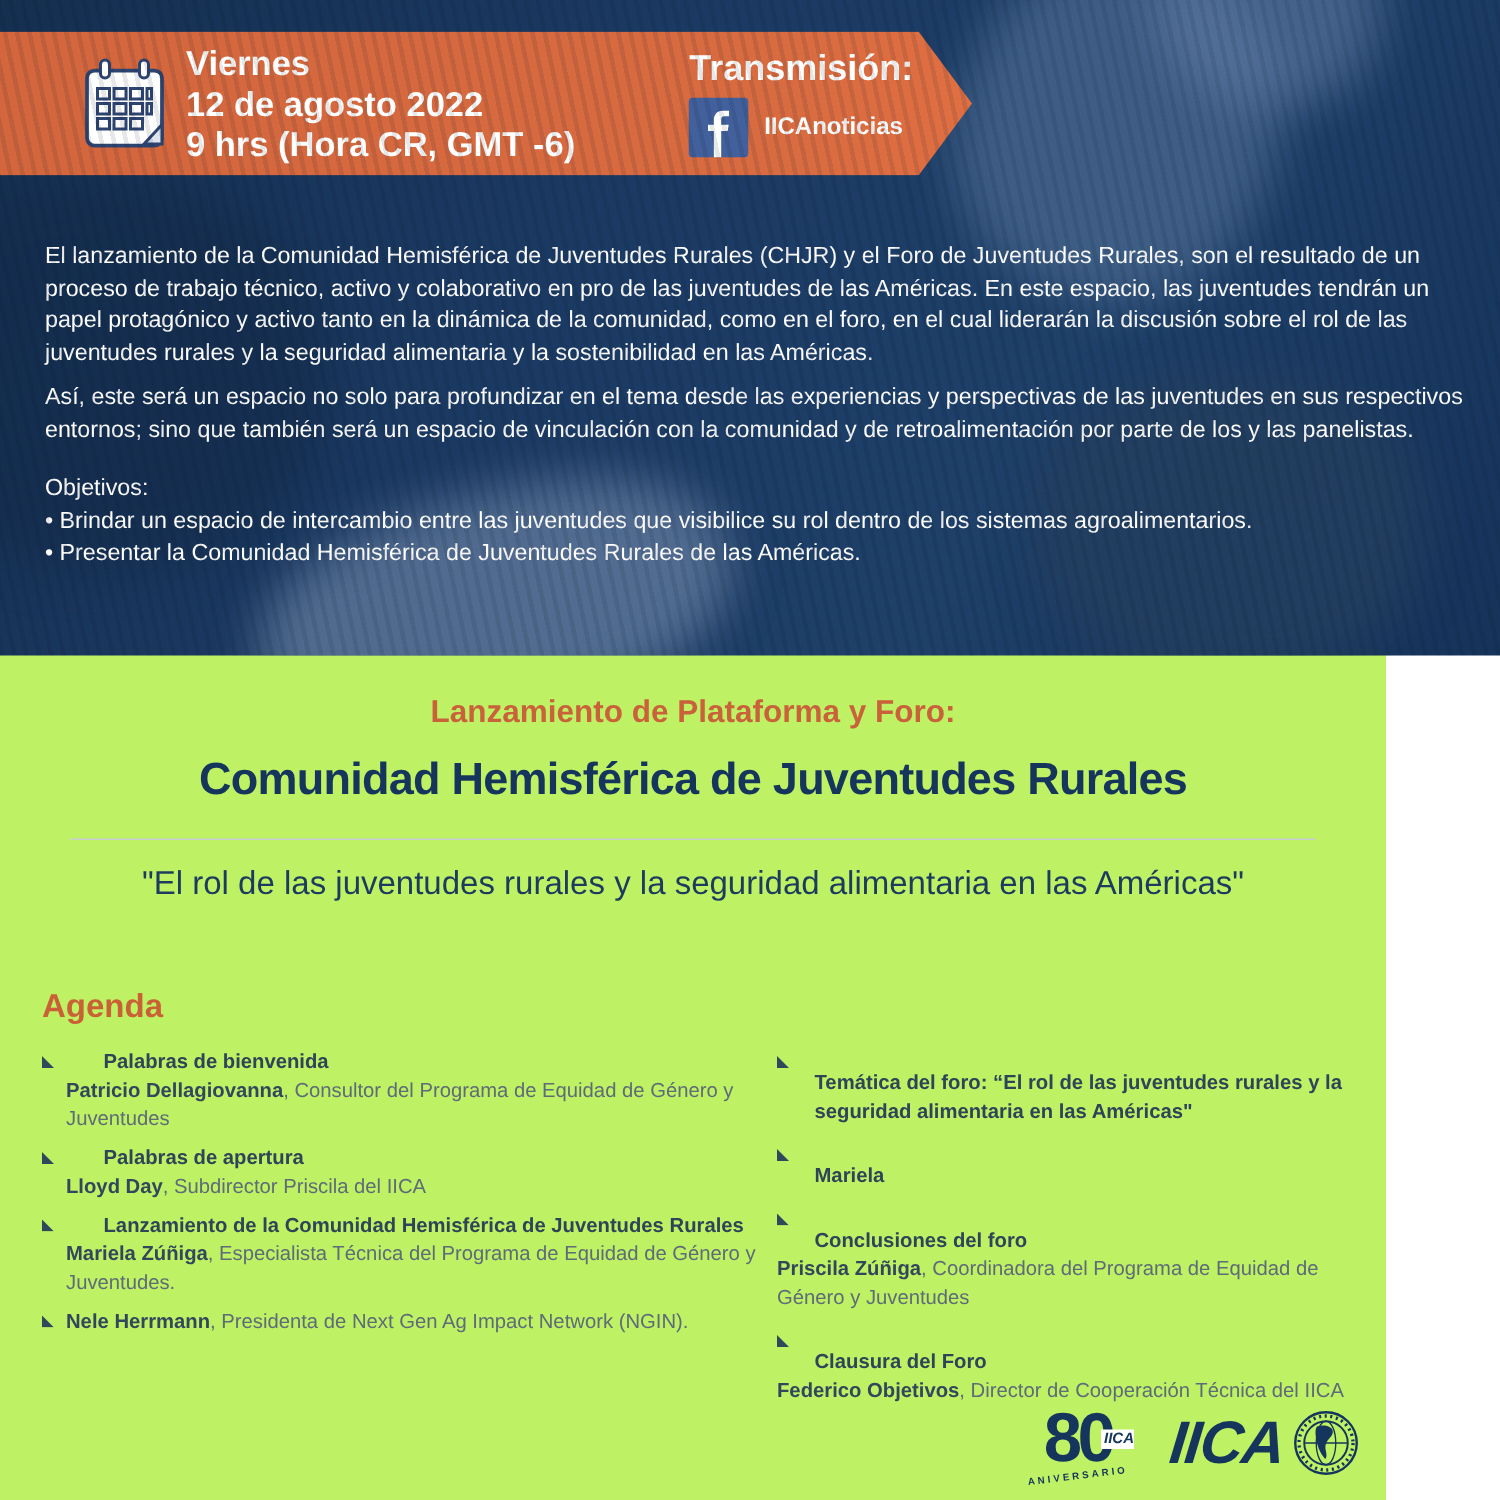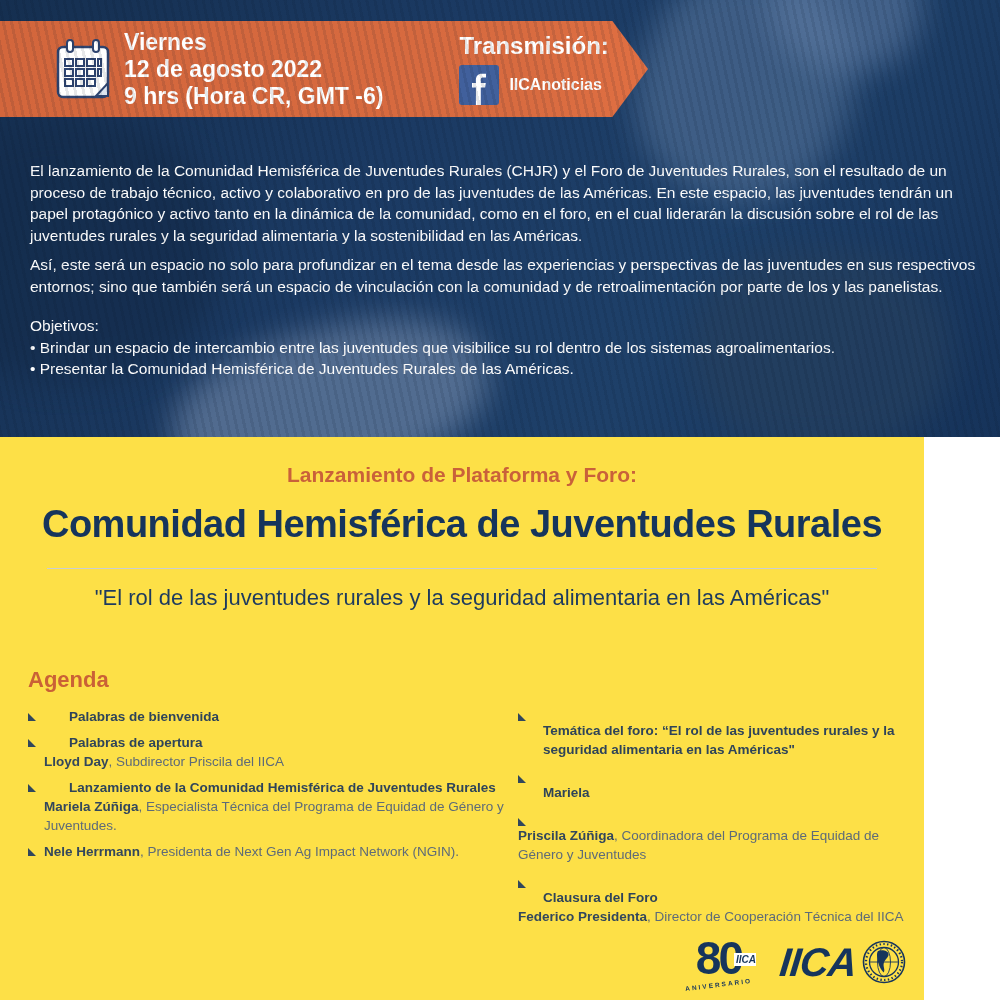--- a/index.html
+++ b/index.html
@@ -1,17 +1,17 @@
 <!DOCTYPE html>
 <html><head>
 <meta charset="utf-8">
 <style>
   html,body{margin:0;padding:0;}
   body{width:1000px;height:1000px;font-family:"Liberation Sans",sans-serif;background:#ffffff;overflow:hidden;}
-  .poster{position:relative;width:924px;height:1000px;background:#fde047;}
+  .poster{position:relative;width:924px;height:1000px;background:#bef264;}
 
   
   .hero{position:relative;width:1000px;height:437px;overflow:hidden;
     background:
       linear-gradient(120deg,#152f50 0%,#1b3a63 38%,#1e4069 68%,#16335a 100%);}
   .hero::after{content:"";position:absolute;inset:0;
     background:repeating-linear-gradient(78deg,rgba(8,20,38,.10) 0 3px,rgba(255,255,255,0) 3px 8px);
     pointer-events:none;}
   .blob{position:absolute;border-radius:45%;filter:blur(16px);}
   .blob.h1{left:640px;top:-30px;width:210px;height:230px;background:#49688f;opacity:.75;transform:rotate(24deg);}
@@ -38,21 +38,21 @@
   .intro{position:absolute;left:30px;right:24px;top:160px;color:#ffffff;
     font-size:15.5px;line-height:21.5px;}
   .intro p{margin:0;}
   .intro .p2{margin-top:8px;}
   .intro .objh{margin-top:18px;}
   .intro .obj{margin-top:0;}
 
   
   .titles{text-align:center;}
   .pretitle{margin-top:26px;color:#c9613a;font-weight:bold;font-size:21px;}
-  .main-title{margin:16px 0 0 0;color:#16355c;font-weight:bold;font-size:38px;letter-spacing:-.5px;}
+  .main-title{margin:16px 0 0 0;color:#16355c;font-weight:bold;font-size:30px;letter-spacing:-.5px;}
   .divider{width:830px;height:1px;border:0;background:#c9ced4;margin:22px auto 0 auto;}
   .subtitle{margin-top:16px;color:#1d3a5f;font-weight:500;font-size:22px;}
 
   
   .agenda{padding:0 15px 0 28px;}
   .agenda-heading{margin:56px 0 0 0;color:#ca6136;font-weight:bold;font-size:22px;}
   .cols{display:grid;grid-template-columns:478px 1fr;column-gap:12px;margin-top:14px;}
   .item{display:flex;align-items:flex-start;margin-bottom:7px;}
   .tri{flex:0 0 auto;width:8px;height:8px;margin:6px 8px 0 0;background:#31475c;
     clip-path:polygon(0 0,100% 100%,0 100%);}
@@ -145,20 +145,21 @@
 
   <section class="agenda">
     <h2 class="agenda-heading">Agenda</h2>
     <div class="cols">
       <div class="col left">
 
         <div class="item">
           <span class="tri"></span>
           <div class="itxt">
             <div class="ititle">Palabras de bienvenida</div>
+            <div class="idesc"><span class="speaker">Patricio Dellagiovanna</span><span>, Consultor del Programa de Equidad de Género y Juventudes</span></div>
           </div>
         </div>
 
         <div class="item">
           <span class="tri"></span>
           <div class="itxt">
             <div class="ititle">Palabras de apertura</div>
             <div class="idesc"><span class="speaker">Lloyd Day</span><span>, Subdirector Priscila del IICA</span></div>
           </div>
         </div>
@@ -192,29 +193,30 @@
         <div class="item">
           <span class="tri"></span>
           <div class="itxt">
             <div class="ititle">Mariela</div>
           </div>
         </div>
 
         <div class="item">
           <span class="tri"></span>
           <div class="itxt">
+            <div class="ititle">Conclusiones del foro</div>
             <div class="idesc"><span class="speaker">Priscila Zúñiga</span><span>, Coordinadora del Programa de Equidad de Género y Juventudes</span></div>
           </div>
         </div>
 
         <div class="item">
           <span class="tri"></span>
           <div class="itxt">
             <div class="ititle">Clausura del Foro</div>
-            <div class="idesc"><span class="speaker">Federico Presidenta</span><span>, Director de Cooperación Técnica del IICA</span></div>
+            <div class="idesc"><span class="speaker">Federico Objetivos</span><span>, Director de Cooperación Técnica del IICA</span></div>
           </div>
         </div>
 
       </div>
     </div>
   </section>
 
   <footer class="logos">
     <div class="logo80">
       <span class="num">80</span>

